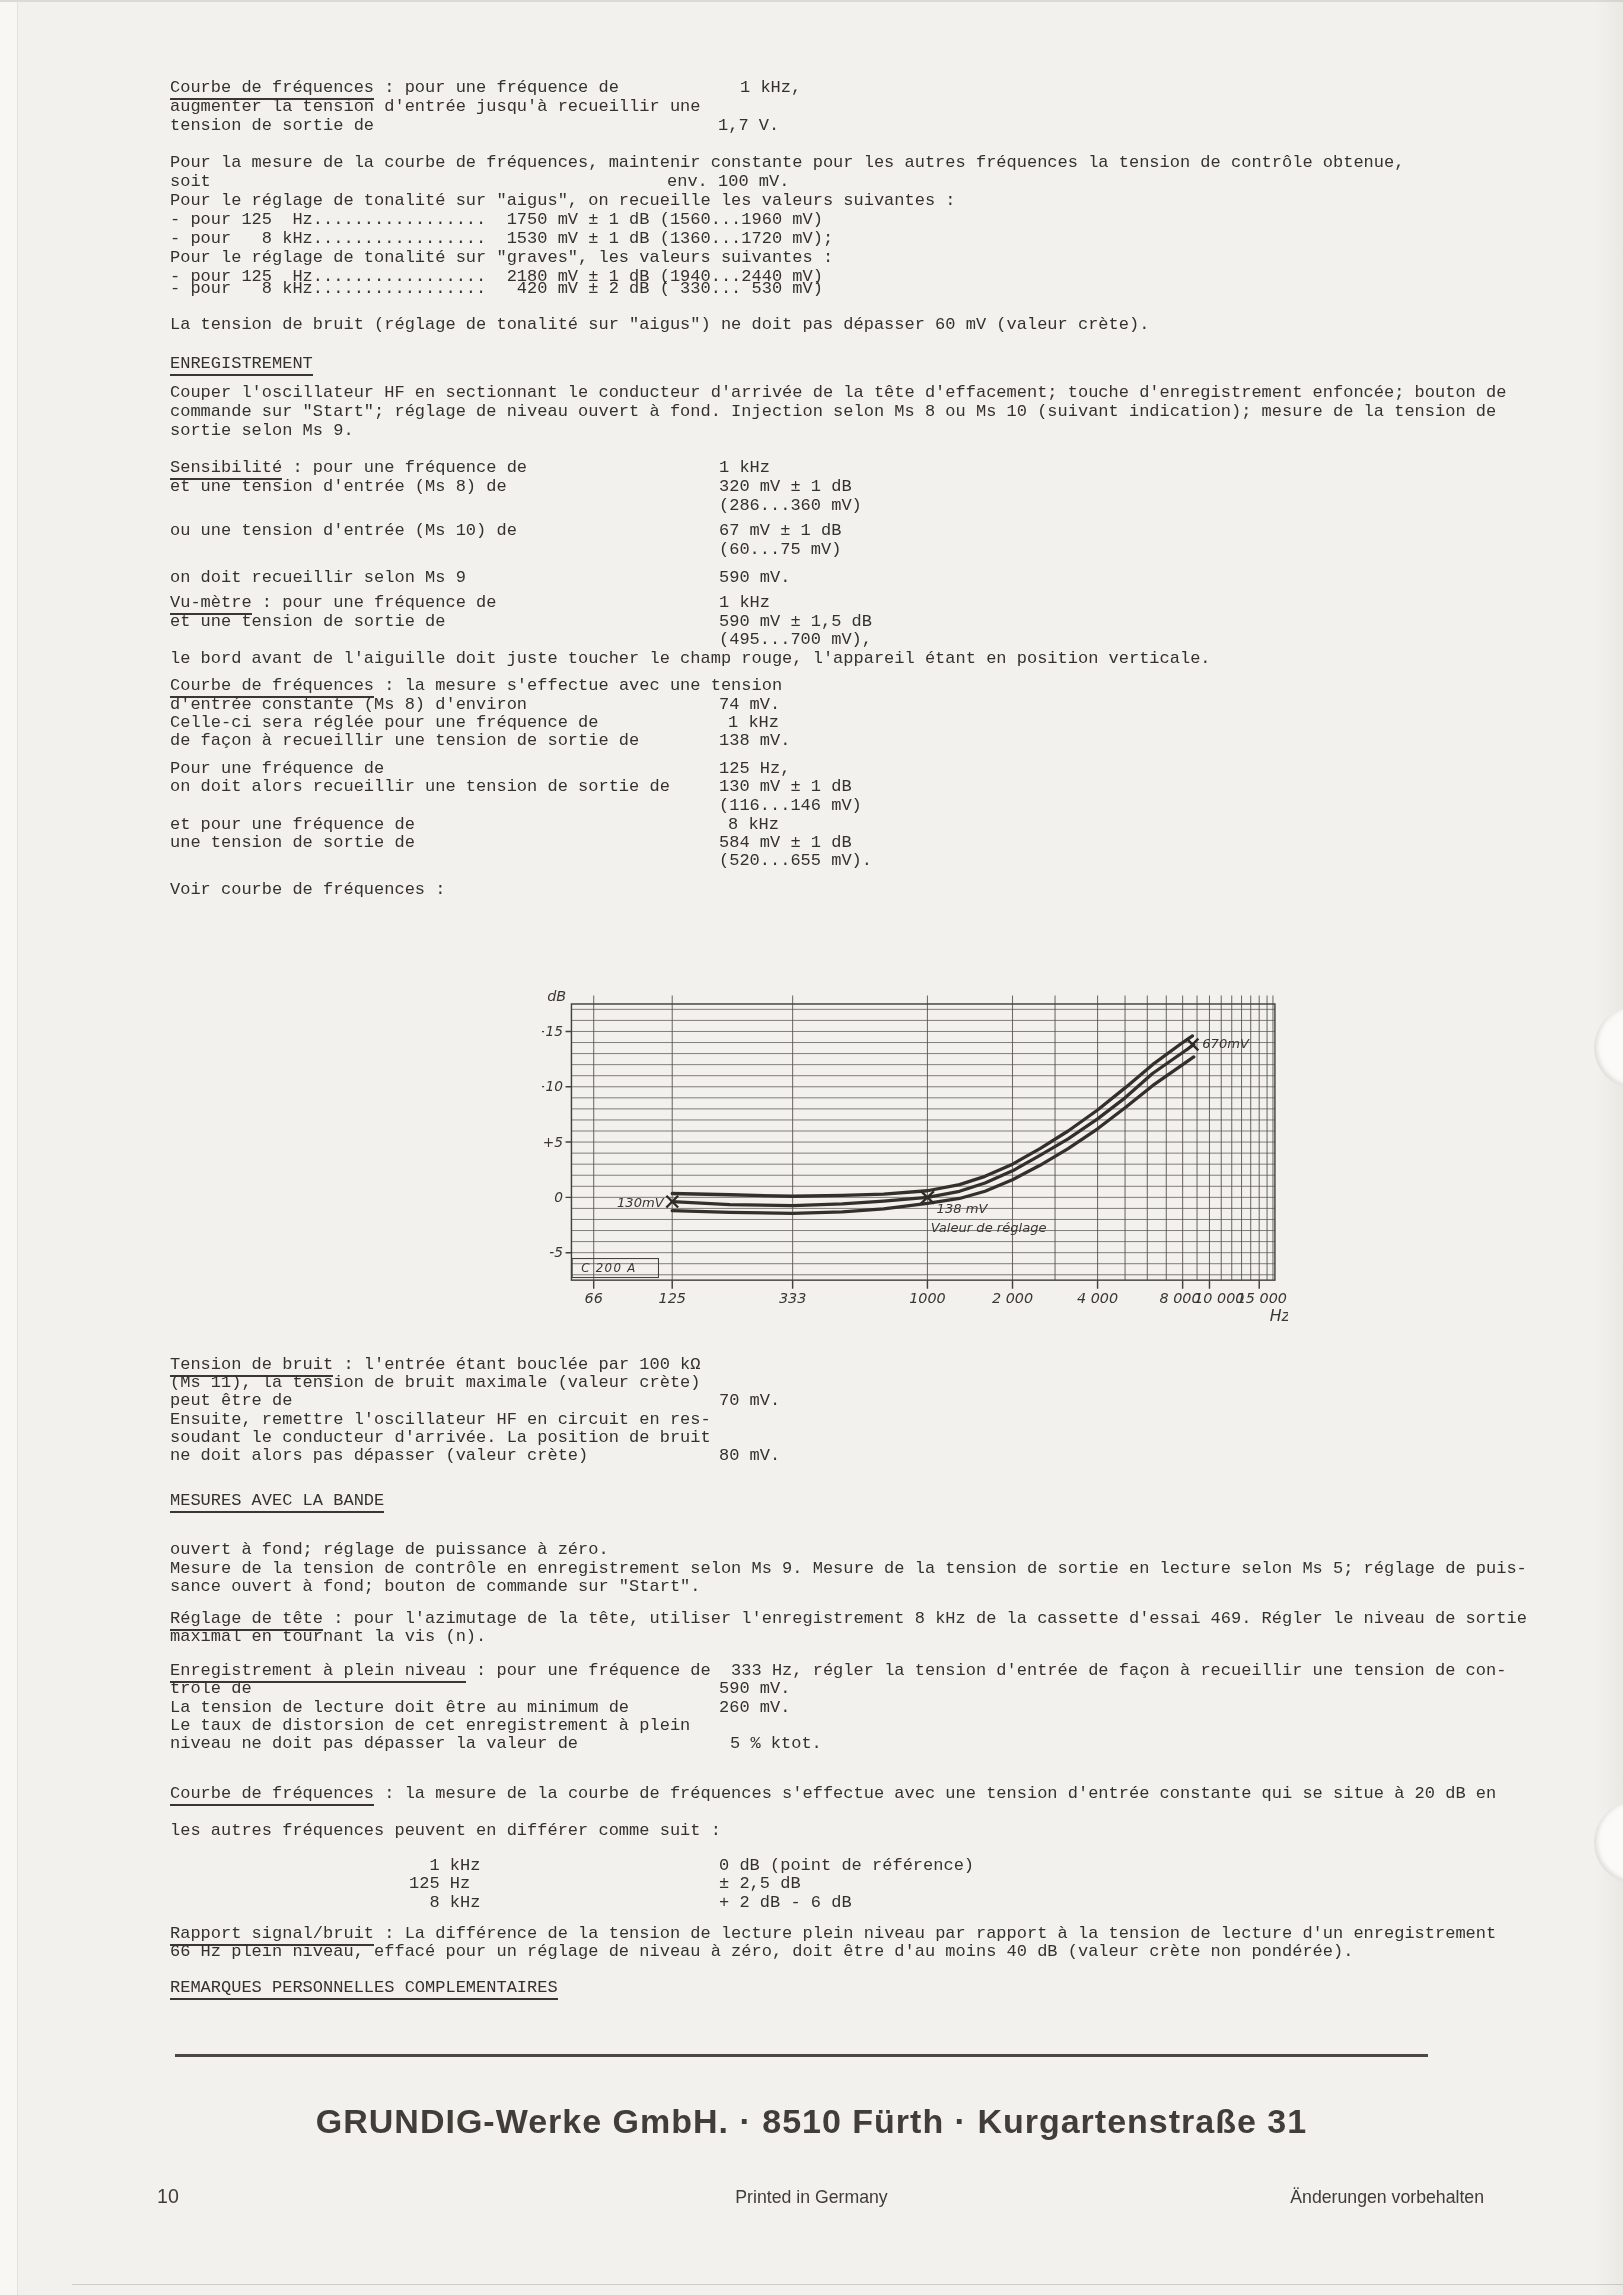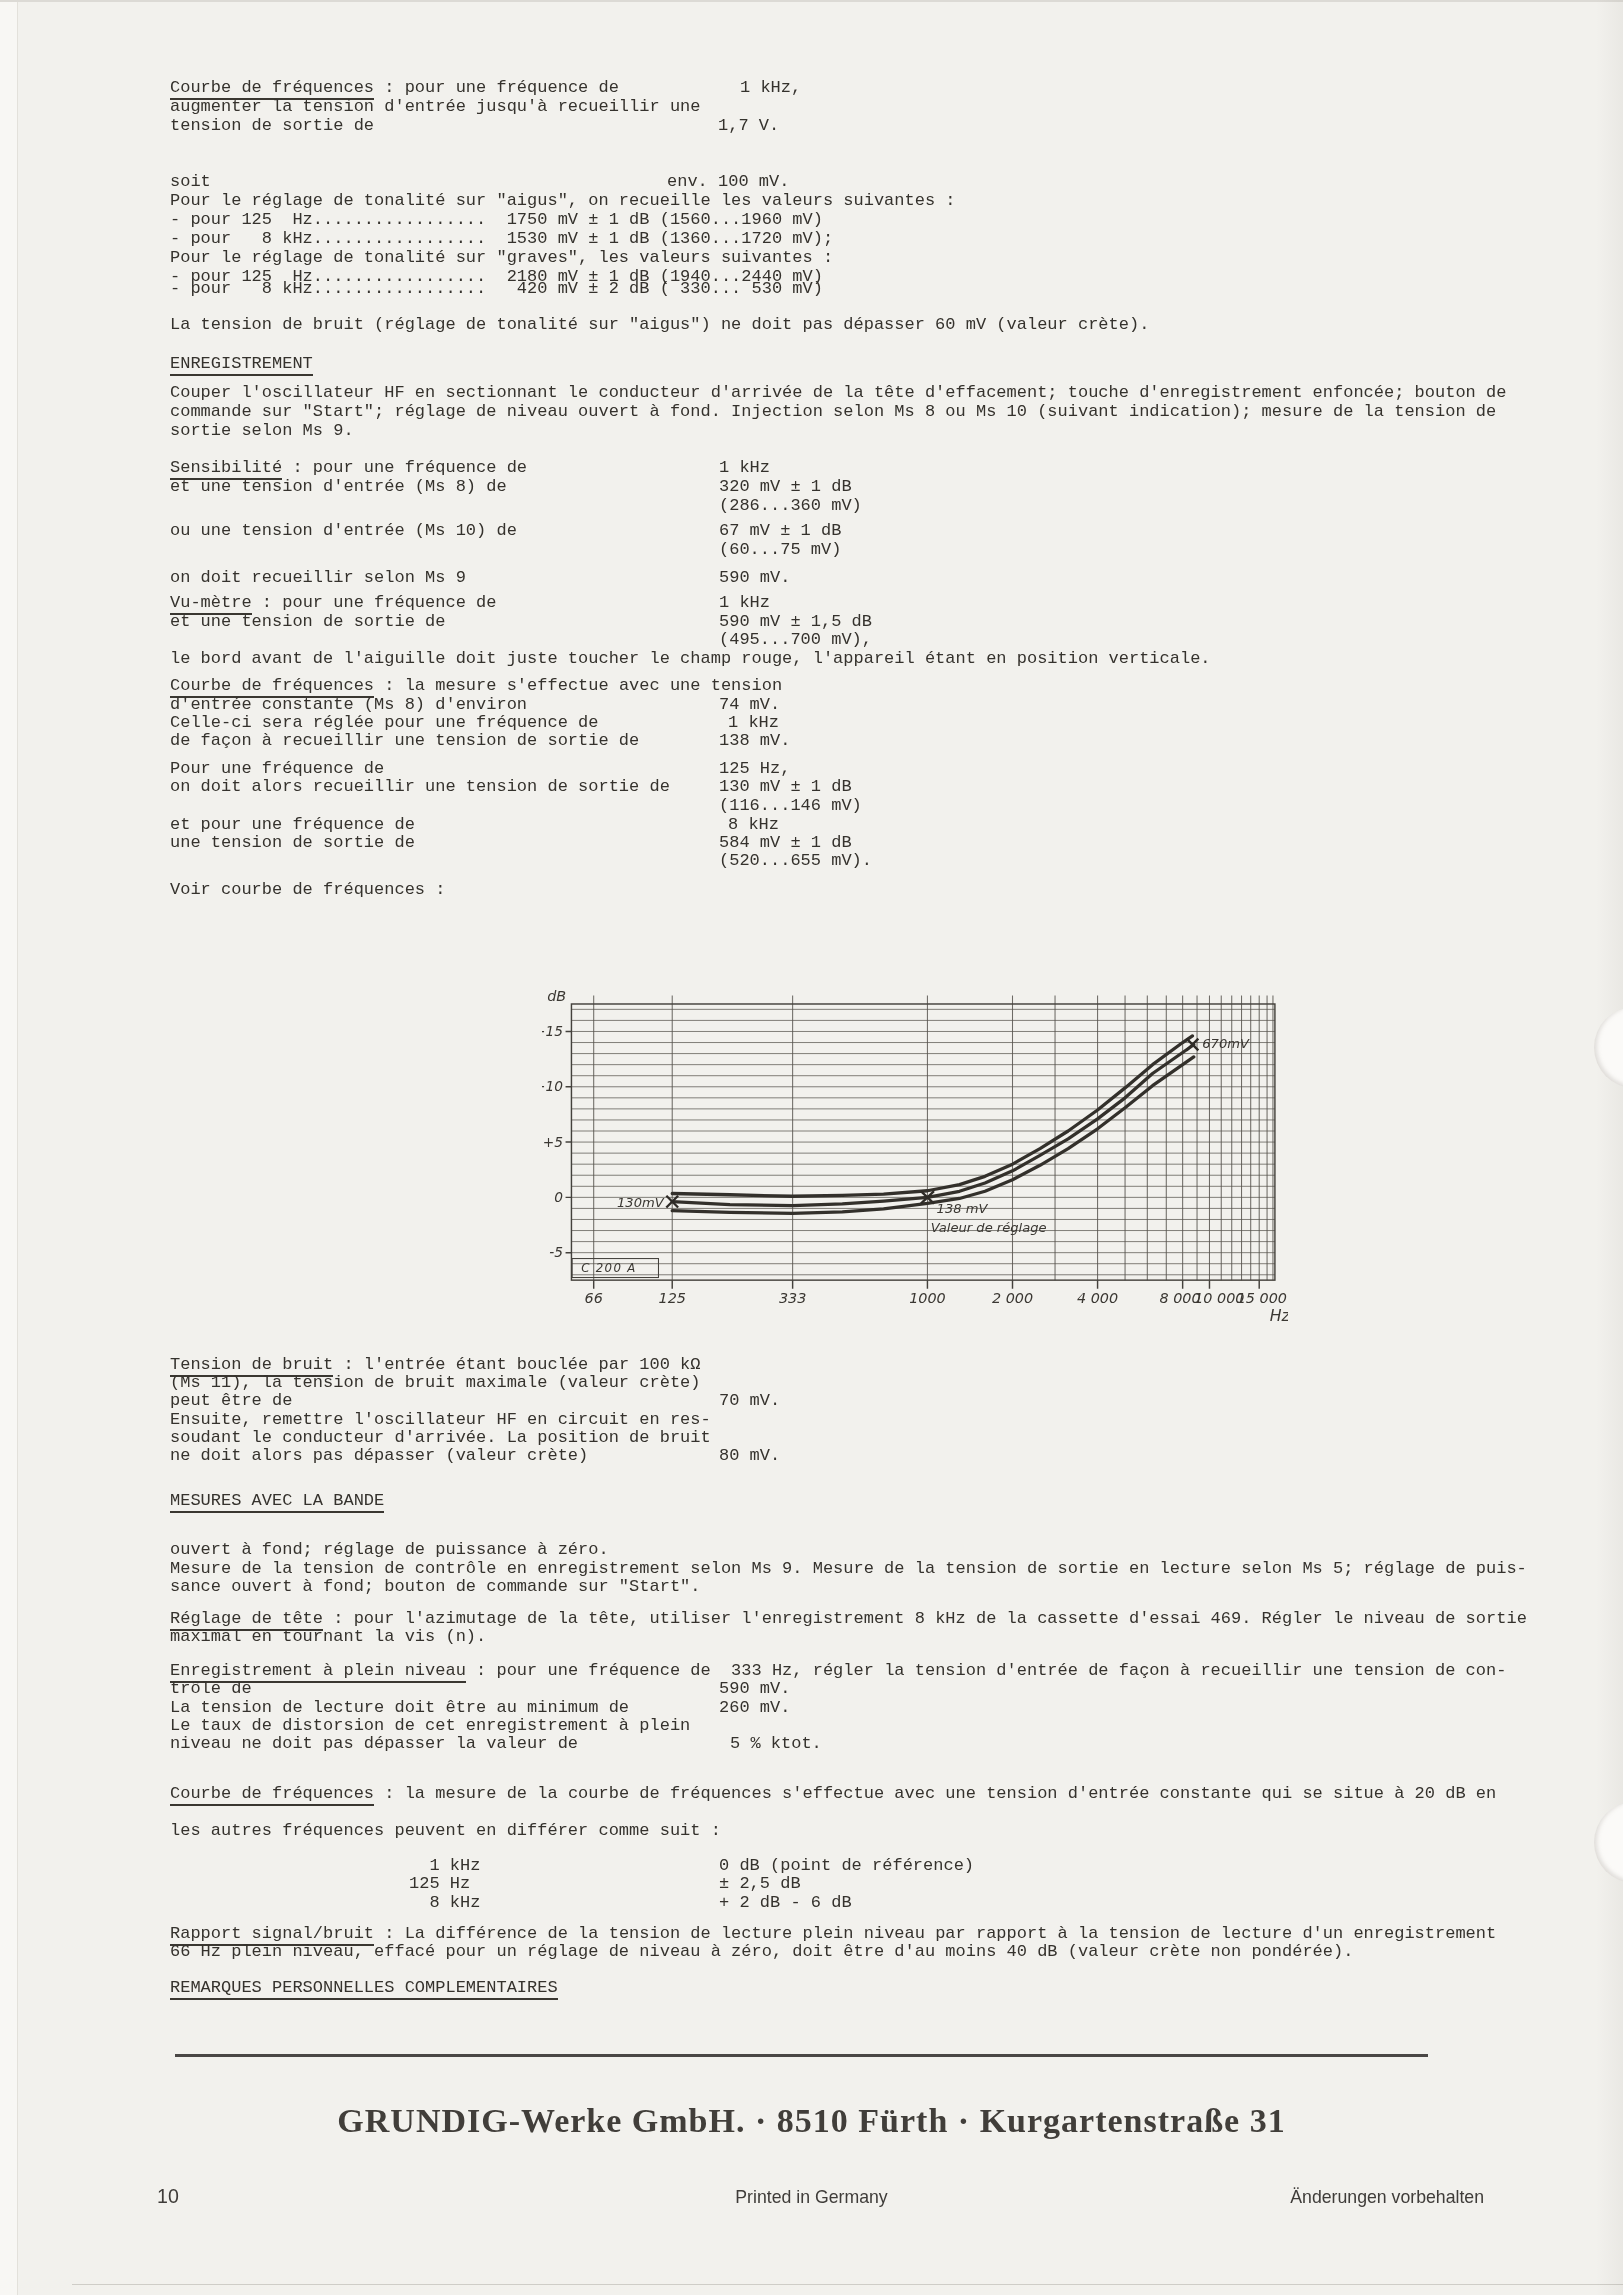--- a/index.html
+++ b/index.html
@@ -16,39 +16,40 @@
   .u{border-bottom:2.6px double #3a3731;padding-bottom:0.7px;}
   .chart{position:absolute;left:542px;top:981px;width:746px;height:347px;}
   .chart text{font-family:"DejaVu Sans","Liberation Sans",sans-serif;font-style:italic;fill:#3b3833;}
   .grid{stroke:#57534d;stroke-width:1.4;opacity:.8;fill:none;}
   .gridv{stroke:#57534d;stroke-width:1.6;opacity:.85;fill:none;}
   .frame{stroke:#44413c;stroke-width:2.2;fill:none;}
   .curve{stroke:#33302b;stroke-width:5;fill:none;stroke-linecap:round;stroke-linejoin:round;}
   .xmark{stroke:#2e2b27;stroke-width:3.6;fill:none;}
   .rule{position:absolute;left:175px;top:2054px;width:1253px;height:2.6px;background:#4a4745;}
   .brand{position:absolute;left:0;top:2102px;width:1623px;text-align:center;
-         font-family:Liberation Serif, serif;font-weight:700;font-size:34px;
+         font-family:Liberation Sans, sans-serif;font-weight:700;font-size:34px;
          letter-spacing:1px;color:#413e3a;}
   .foot{position:absolute;font-family:"Liberation Sans","DejaVu Sans",sans-serif;color:#3f3c39;font-size:17.7px;}
 </style>
 </head>
 <body>
 
 <div class="page">
   <div class="edge-left"></div>
   <div class="edge-top"></div>
   <div class="edge-bottom"></div>
   <div class="edge-right"></div>
   <div class="hole" style="left:1594px;top:1007px;"></div>
   <div class="hole" style="left:1594px;top:1802px;"></div>
 
   <div class="tl" style="top:79px"><span class="u">Courbe de fréquences</span><span> : pour une fréquence de</span><span class="v" style="left:570px">1 kHz,</span></div>
   <div class="tl" style="top:98px"><span>augmenter la tension d'entrée jusqu'à recueillir une</span></div>
   <div class="tl" style="top:117px"><span>tension de sortie de</span><span class="v" style="left:548px">1,7 V.</span></div>
 
+  <div class="tl" style="top:154px"><span>Pour la mesure de la courbe de fréquences, maintenir constante pour les autres fréquences la tension de contrôle obtenue,</span></div>
   <div class="tl" style="top:173px"><span>soit</span><span class="v" style="left:497px">env. 100 mV.</span></div>
   <div class="tl" style="top:192px"><span>Pour le réglage de tonalité sur "aigus", on recueille les valeurs suivantes :</span></div>
   <div class="tl" style="top:211px"><span>- pour 125  Hz.................  1750 mV ± 1 dB (1560...1960 mV)</span></div>
   <div class="tl" style="top:230px"><span>- pour   8 kHz.................  1530 mV ± 1 dB (1360...1720 mV);</span></div>
   <div class="tl" style="top:249px"><span>Pour le réglage de tonalité sur "graves", les valeurs suivantes :</span></div>
   <div class="tl" style="top:268px"><span>- pour 125  Hz.................  2180 mV ± 1 dB (1940...2440 mV)</span></div>
   <div class="tl" style="top:280px"><span>- pour   8 kHz.................   420 mV ± 2 dB ( 330... 530 mV)</span></div>
 
   <div class="tl" style="top:316px"><span>La tension de bruit (réglage de tonalité sur "aigus") ne doit pas dépasser 60 mV (valeur crète).</span></div>
 

